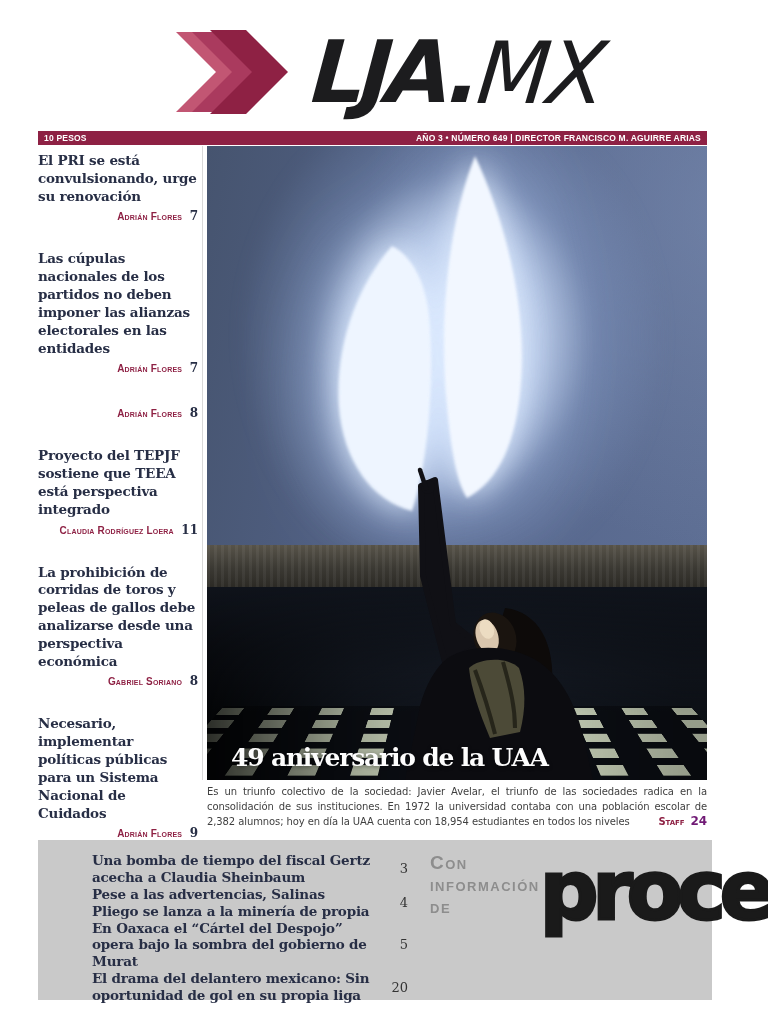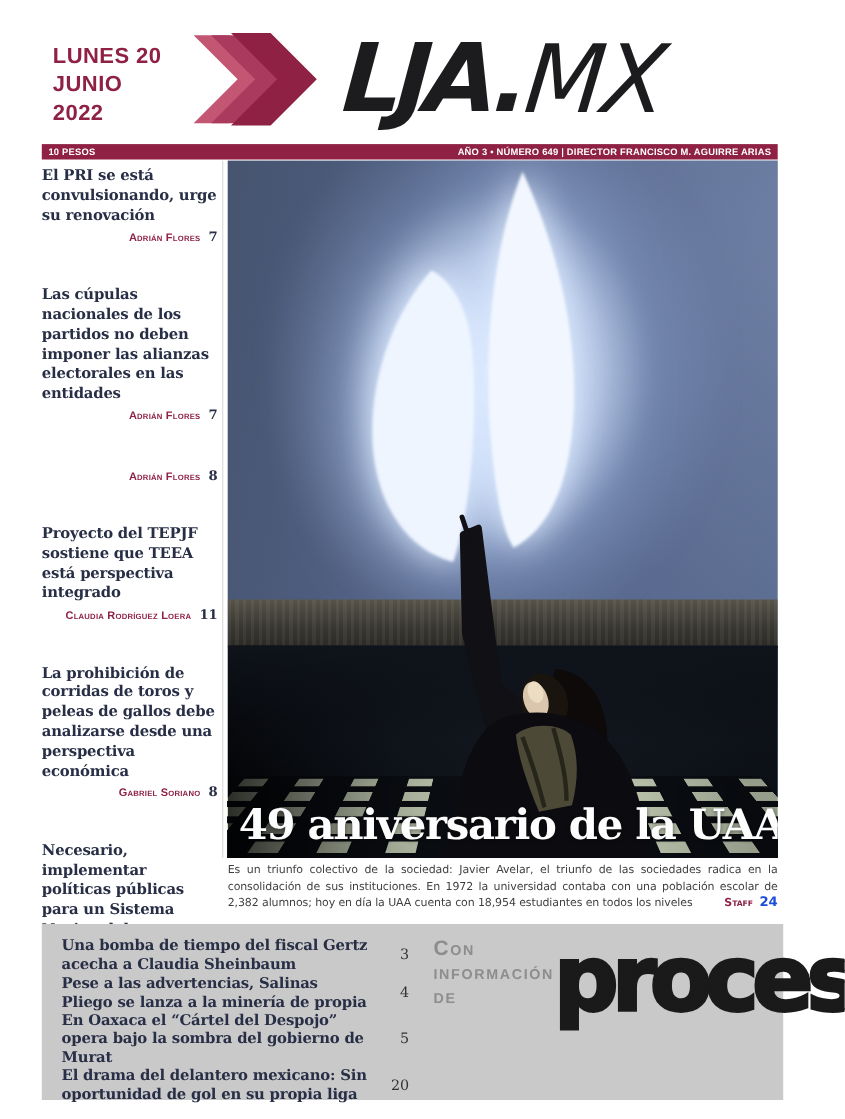--- a/index.html
+++ b/index.html
@@ -15,21 +15,21 @@
   .logo-lja{font-family:"DejaVu Sans",sans-serif;font-weight:bold;font-style:italic;
             font-size:86px;letter-spacing:-6px;color:#1c1c1e;transform:skewX(-4deg);line-height:1;}
   .logo-mx{font-family:"DejaVu Sans",sans-serif;font-weight:normal;font-style:italic;
            font-size:84px;letter-spacing:-2px;color:#1c1c1e;transform:skewX(-6deg) scaleY(1.02);
            line-height:1;margin-left:2px;}
   .info-bar{position:absolute;left:38px;top:131px;width:669px;height:14px;background:#8e2144;
             color:#fff;display:flex;justify-content:space-between;align-items:center;
             padding:0 6px;box-sizing:border-box;font-size:8.5px;font-weight:bold;letter-spacing:.2px;}
 
   
-  .left-col{position:absolute;left:38px;top:152px;width:160px;display:flex;flex-direction:column;gap:37px;}
+  .left-col{position:absolute;left:38px;top:152px;width:160px;display:flex;flex-direction:column;gap:27px;}
   .story-headline{font-family:"DejaVu Serif",serif;font-weight:bold;font-size:13.5px;
                   line-height:1.32;letter-spacing:-.2px;color:#272e45;}
   .story-byline{text-align:right;margin-top:4px;line-height:12px;}
   .byline-name{font-variant:small-caps;font-weight:bold;font-size:10px;color:#8e2144;letter-spacing:.2px;}
   .byline-page{font-family:"DejaVu Serif",serif;font-weight:bold;font-size:12px;color:#272e45;margin-left:3px;}
   .col-divider{position:absolute;left:202px;top:146px;width:1px;height:634px;background:#d9d9d9;}
 
   
   .photo{position:absolute;left:207px;top:146px;width:500px;height:634px;overflow:hidden;
          background:
@@ -51,55 +51,50 @@
            transform:perspective(430px) rotateX(50deg);transform-origin:50% 100%;
            background-color:#0c0f15;
            background-image:
              repeating-linear-gradient(0deg,rgba(12,15,21,1) 0 14px,rgba(12,15,21,0) 14px 34px),
              repeating-linear-gradient(90deg,rgba(226,236,208,.95) 0 30px,rgba(12,15,21,1) 30px 68px);
            filter:blur(.5px);}
   .ceiling-shade{position:absolute;left:0;top:441px;width:100%;height:193px;
                  background:linear-gradient(180deg,rgba(16,20,28,.95) 0%,rgba(16,20,28,.35) 35%,rgba(16,20,28,0) 65%),
                             linear-gradient(90deg,rgba(0,0,0,.8) 0%,rgba(0,0,0,.25) 30%,rgba(0,0,0,0) 55%,rgba(0,0,0,.3) 95%);}
   .figure-svg{position:absolute;left:0;top:0;}
-  .cover-headline{position:absolute;left:10px;bottom:8px;width:486px;
-                  font-family:"DejaVu Serif",serif;font-weight:bold;font-size:38px;
+  .cover-headline{position:absolute;left:24px;bottom:8px;width:486px;
+                  font-family:"DejaVu Serif",serif;font-weight:bold;font-size:25px;
                   letter-spacing:-1.2px;color:#fdfdfd;white-space:nowrap;
                   text-shadow:0 1px 4px rgba(0,0,0,.45);}
 
   
   .caption{position:absolute;left:207px;top:784px;width:500px;font-family:"DejaVu Sans",sans-serif;
            font-size:10px;line-height:1.5;letter-spacing:-.1px;color:#3f3f3f;text-align:justify;}
   .caption-credit{position:absolute;right:0;bottom:0;background:#fff;padding-left:8px;line-height:14px;}
   .credit-name{font-variant:small-caps;font-weight:bold;font-size:10px;color:#8e2144;}
-  .credit-page{font-weight:bold;font-size:12px;color:#1d4ed8;margin-left:3px;}
+  .credit-page{font-weight:bold;font-size:12px;color:#701a75;margin-left:3px;}
 
   
   .bottom-box{position:absolute;left:38px;top:840px;width:674px;height:160px;background:#c9c9c9;
               box-sizing:border-box;padding:12px 18px;display:flex;}
-  .toc{width:330px;display:flex;flex-direction:column;justify-content:space-between;}
+  .toc{width:330px;display:flex;flex-direction:column;justify-content:space-between;margin-left:36px;}
   .toc-item{display:flex;justify-content:space-between;align-items:center;}
   .toc-headline{width:282px;font-family:"DejaVu Serif",serif;font-weight:bold;font-size:13.5px;
                 line-height:1.25;letter-spacing:-.2px;color:#272e45;}
   .toc-page{width:34px;text-align:right;font-family:"DejaVu Serif",serif;font-size:13px;color:#333;}
   .promo{flex:1;padding-left:22px;display:flex;flex-direction:row;justify-content:center;}
   .promo-kicker{font-variant:small-caps;font-weight:bold;font-size:19px;letter-spacing:1.5px;color:#8d8d8d;}
   .promo-logo{font-family:"DejaVu Sans",sans-serif;font-weight:bold;font-size:82px;line-height:.95;
               letter-spacing:-6px;color:#1a1a1a;-webkit-text-stroke:3px #1a1a1a;margin-top:0;}
 </style>
 </head>
 <body>
 
 <div id="page">
 
-  <div class="date-block">
-    <div>LUNES 20</div>
-    <div>JUNIO</div>
-    <div>2022</div>
-  </div>
 
   <div class="logo">
     <svg width="128" height="92" viewBox="0 0 128 92">
       <path d="M0,6 L32,6 L72,46 L32,86 L0,86 L40,46 Z" fill="#c25673"></path>
       <path d="M16,6 L48,6 L88,46 L48,86 L16,86 L56,46 Z" fill="#aa3a5e"></path>
       <path d="M34,4 L70,4 L112,46 L70,88 L34,88 L76,46 Z" fill="#8e2144"></path>
     </svg>
     <div class="logo-text">
       <span class="logo-lja">LJA.</span>
       <span class="logo-mx">MX</span>

